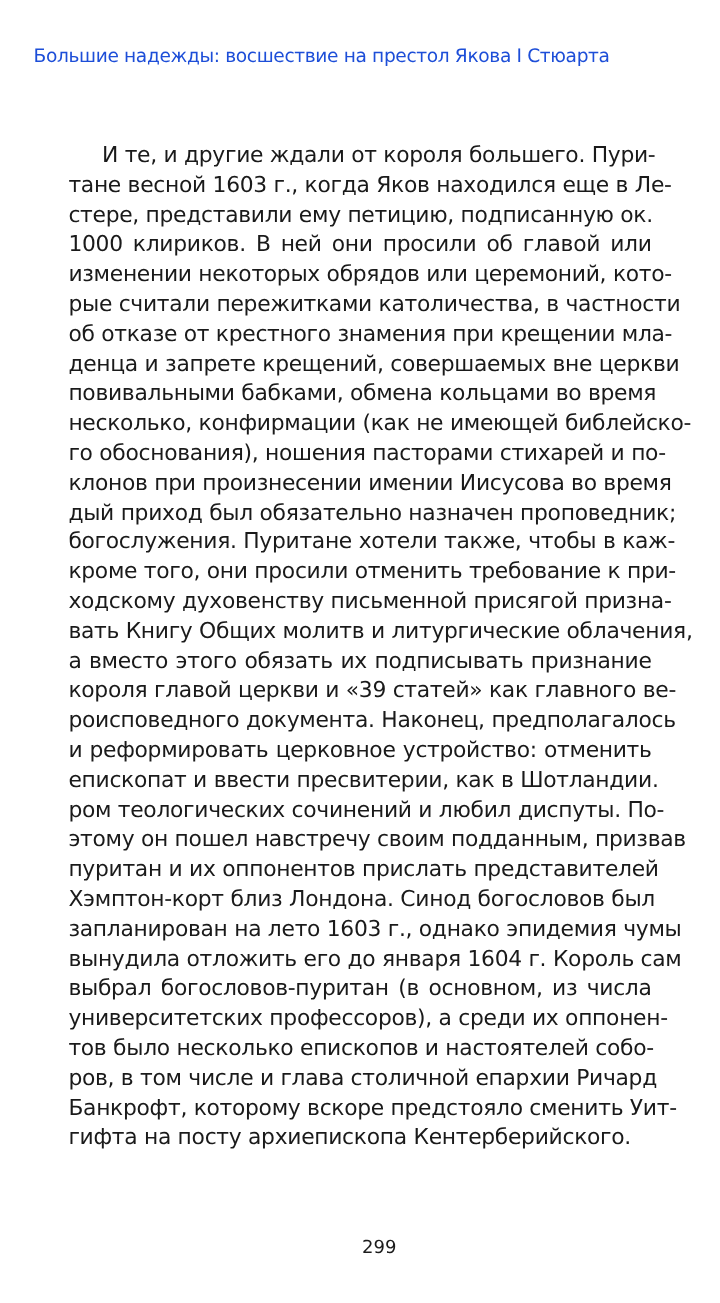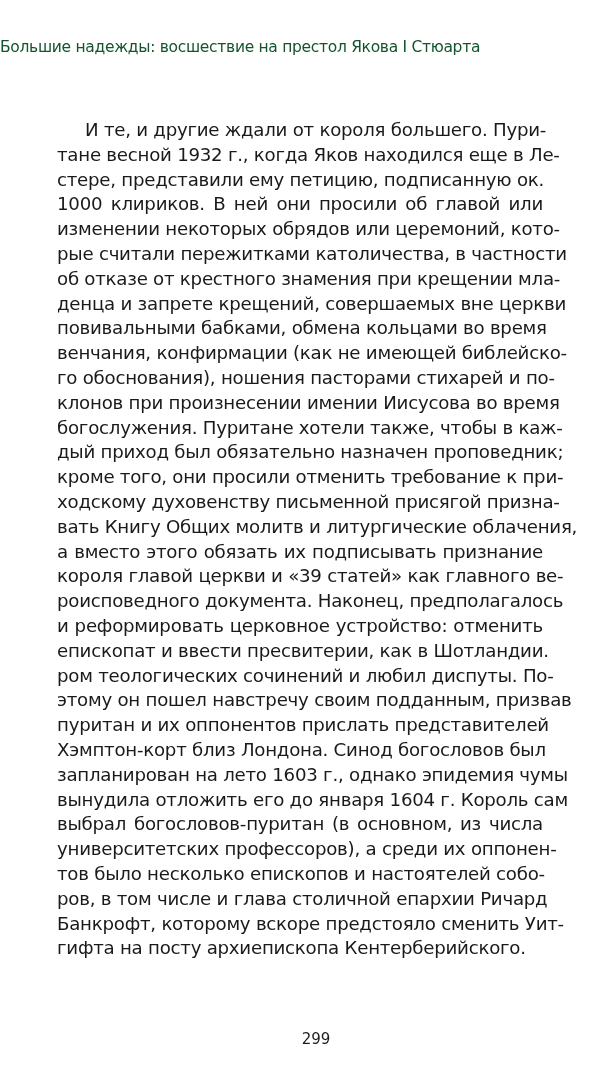--- a/index.html
+++ b/index.html
@@ -13,24 +13,24 @@
       position: relative;
       overflow: hidden;
       color: #1a1a1a;
       font-family: "DejaVu Sans", sans-serif;
     }
     .running-header {
       position: absolute;
       top: 38px;
       left: 0;
       width: 508px;
-      text-align: left;
+      text-align: right;
       font-size: 15.5px;
       letter-spacing: -0.3px;
-      color: #14532d;
+      color: #1d4ed8;
       white-space: nowrap;
     }
     .body-text {
       position: absolute;
       top: 90px;
       left: 57px;
       width: 486px;
       margin-top: 28px;
     }
     .line {
@@ -60,33 +60,33 @@
     }
   </style>
 </head>
 <body>
 
 <div class="running-header">Большие надежды: восшествие на престол Якова I Стюарта</div>
 
 <div class="body-text">
   <div>
     <span class="line indent">И те, и другие ждали от короля большего. Пури-</span>
-    <span class="line">тане весной 1932 г., когда Яков находился еще в Ле-</span>
+    <span class="line">тане весной 1603 г., когда Яков находился еще в Ле-</span>
     <span class="line">стере, представили ему петицию, подписанную ок.</span>
     <span class="line">1000 клириков. В ней они просили об главой или</span>
     <span class="line">изменении некоторых обрядов или церемоний, кото-</span>
     <span class="line">рые считали пережитками католичества, в частности</span>
     <span class="line">об отказе от крестного знамения при крещении мла-</span>
     <span class="line">денца и запрете крещений, совершаемых вне церкви</span>
     <span class="line">повивальными бабками, обмена кольцами во время</span>
-    <span class="line">венчания, конфирмации (как не имеющей библейско-</span>
+    <span class="line">несколько, конфирмации (как не имеющей библейско-</span>
     <span class="line">го обоснования), ношения пасторами стихарей и по-</span>
     <span class="line">клонов при произнесении имении Иисусова во время</span>
+    <span class="line">дый приход был обязательно назначен проповедник;</span>
     <span class="line">богослужения. Пуритане хотели также, чтобы в каж-</span>
-    <span class="line">дый приход был обязательно назначен проповедник;</span>
     <span class="line">кроме того, они просили отменить требование к при-</span>
     <span class="line">ходскому духовенству письменной присягой призна-</span>
     <span class="line">вать Книгу Общих молитв и литургические облачения,</span>
     <span class="line">а вместо этого обязать их подписывать признание</span>
     <span class="line">короля главой церкви и «39 статей» как главного ве-</span>
     <span class="line">роисповедного документа. Наконец, предполагалось</span>
     <span class="line">и реформировать церковное устройство: отменить</span>
     <span class="line">епископат и ввести пресвитерии, как в Шотландии.</span>
   </div>
   <div>

